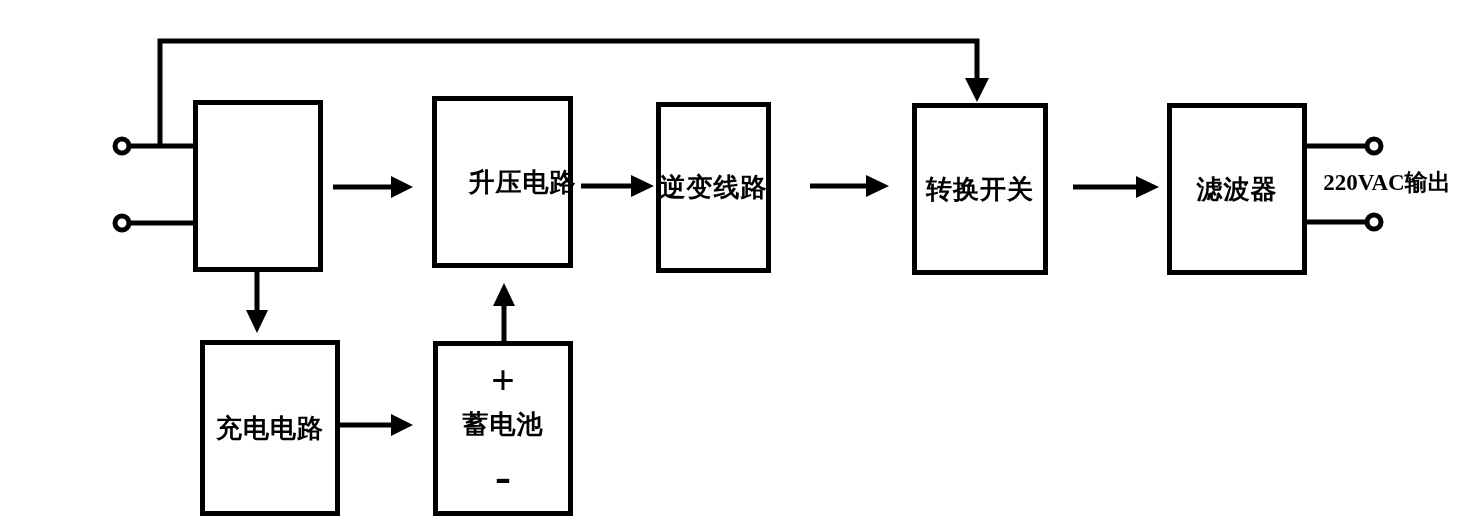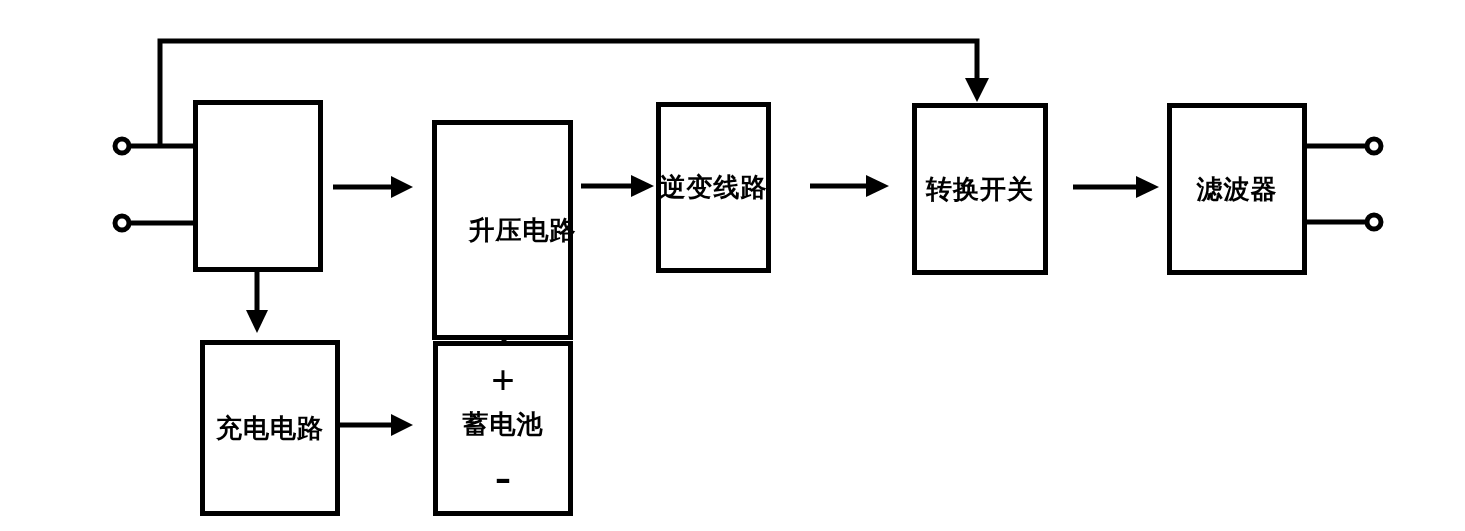--- a/index.html
+++ b/index.html
@@ -20,21 +20,21 @@
     display:flex;align-items:center;justify-content:center;
   }
   .block-label{
     font-weight:bold;
     font-size:26px;
     letter-spacing:1px;
     white-space:nowrap;
   }
   
   .b-rectifier{left:193px;top:100px;width:130px;height:172px;}
-  .b-boost   {left:432px;top:120px;width:141px;height:220px;padding-left:40px;}
+  .b-boost   {left:432px;top:96px;width:141px;height:172px;padding-left:40px;}
   .b-inverter{left:656px;top:102px;width:115px;height:171px;}
   .b-transfer{left:912px;top:103px;width:136px;height:172px;}
   .b-filter  {left:1167px;top:103px;width:140px;height:172px;}
   
   .b-charger {left:200px;top:340px;width:140px;height:176px;}
   .b-battery {left:433px;top:341px;width:140px;height:175px;}
   .b-battery .pole,.b-battery .bat-label{
     position:absolute;left:0;width:100%;text-align:center;font-weight:bold;
   }
   .b-battery .pole-plus {top:12px;font-size:42px;line-height:44px;}
@@ -120,14 +120,15 @@
   <div class="block b-charger">
     <span class="block-label">充电电路</span>
   </div>
 
   <div class="block b-battery">
     <span class="pole pole-plus">+</span>
     <span class="bat-label">蓄电池</span>
     <span class="pole pole-minus">-</span>
   </div>
 
+  <div class="io-label io-output">220VAC输出</div>
 
 </div>
 
 </body></html>

